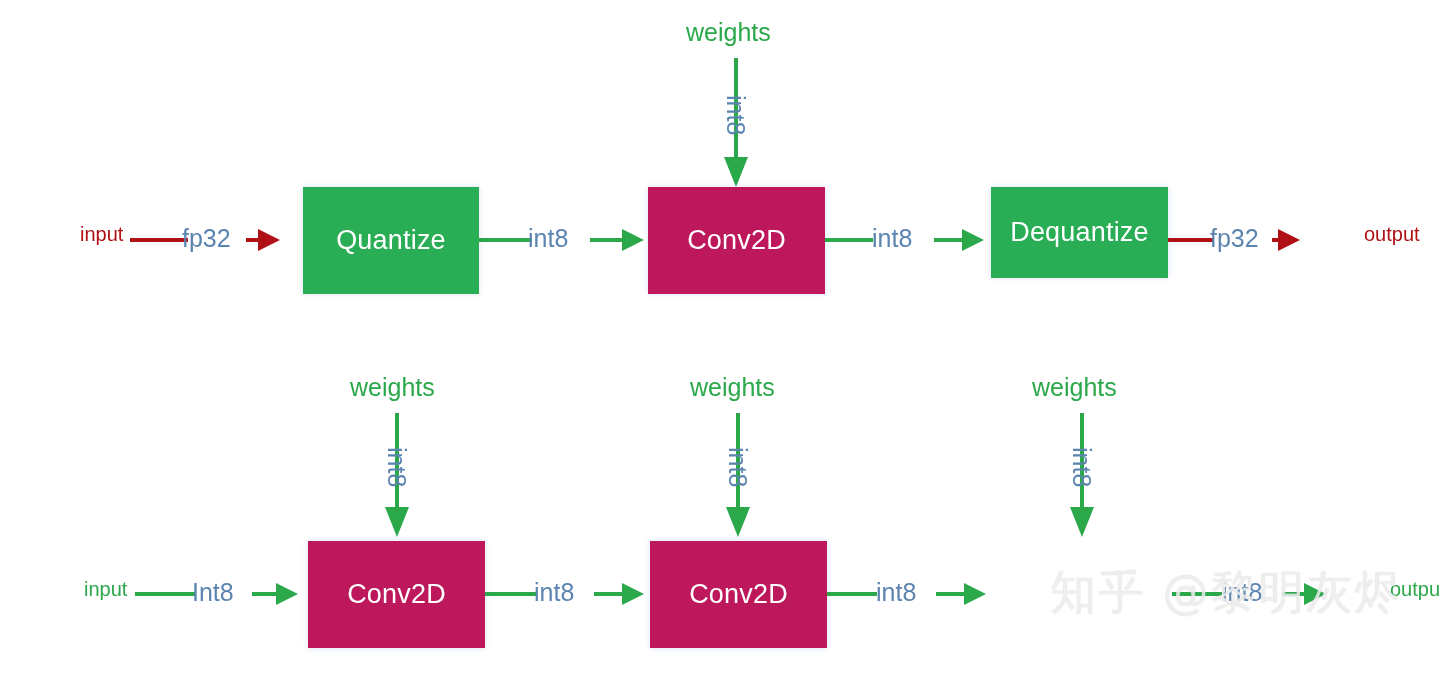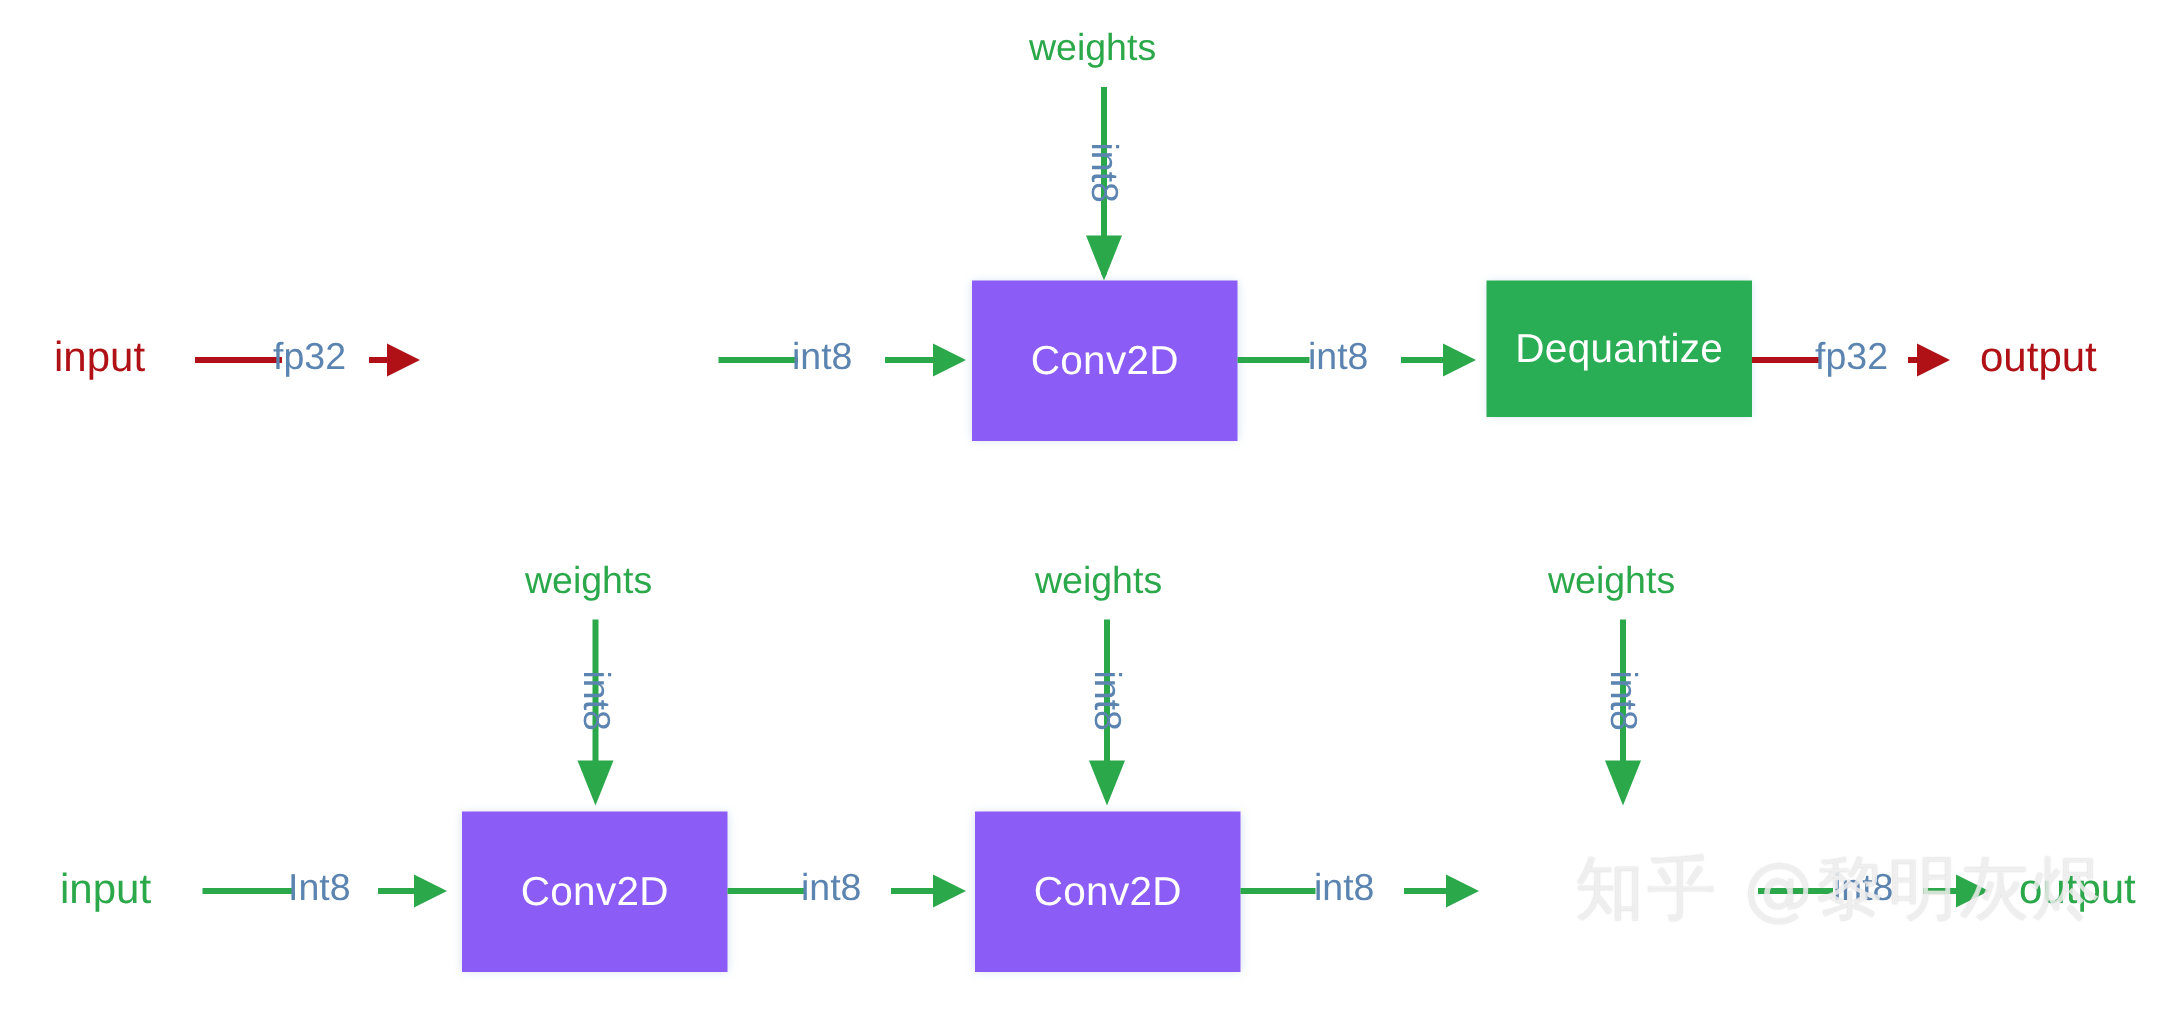--- a/index.html
+++ b/index.html
@@ -29,21 +29,21 @@
     align-items: center;
     justify-content: center;
     color: #ffffff;
     font-size: 27px;
     font-weight: 400;
     letter-spacing: 0.2px;
     box-shadow: 0 0 6px rgba(120,160,210,0.30);
     box-sizing: border-box;
   }
   .node.green { background: #2aae55; }
-  .node.blue  { background: #8b5cf6; }
+  .node.blue  { background: #be185d; }
 
   
   .hline {
     position: absolute;
     height: 4px;
   }
   .hline.green { background: #2aa84a; }
   .hline.red   { background: #b01116; }
 
   .vline {
@@ -70,21 +70,22 @@
     border-top: 30px solid #2aa84a;
   }
 
   
   .lbl {
     position: absolute;
     white-space: nowrap;
     line-height: 1;
   }
   .lbl.endpoint {
-    font-size: 28px;
+    font-size: 20px;
+    margin-left: 44px;
   }
   .lbl.endpoint.red   { color: #b01116; }
   .lbl.endpoint.green { color: #2aa84a; }
 
   .lbl.weights {
     font-size: 25px;
     color: #2aa84a;
   }
 
   .lbl.dtype {
@@ -113,20 +114,21 @@
 
 <div id="canvas">
 
   <div class="lbl endpoint red" style="left:36px; top:224px;">input</div>
 
   <div class="hline red" style="left:130px; top:238px; width:58px;"></div>
   <div class="lbl dtype" style="left:182px; top:226px; color:#5b84b1;">fp32</div>
   <div class="hline red" style="left:246px; top:238px; width:14px;"></div>
   <div class="arrow-r red" style="left:258px; top:229px;"></div>
 
+  <div class="node green" style="left:303px; top:187px; width:176px; height:107px;">Quantize</div>
 
   <div class="hline green" style="left:479px; top:238px; width:53px;"></div>
   <div class="lbl dtype" style="left:528px; top:226px;">int8</div>
   <div class="hline green" style="left:590px; top:238px; width:34px;"></div>
   <div class="arrow-r green" style="left:622px; top:229px;"></div>
 
   <div class="lbl weights" style="left:686px; top:20px;">weights</div>
   <div class="vline" style="left:734px; top:58px; height:125px;"></div>
   <div class="lbl dtype vertical" style="left:748px; top:95px;">int8</div>
   <div class="arrow-d" style="left:724px; top:157px;"></div>

